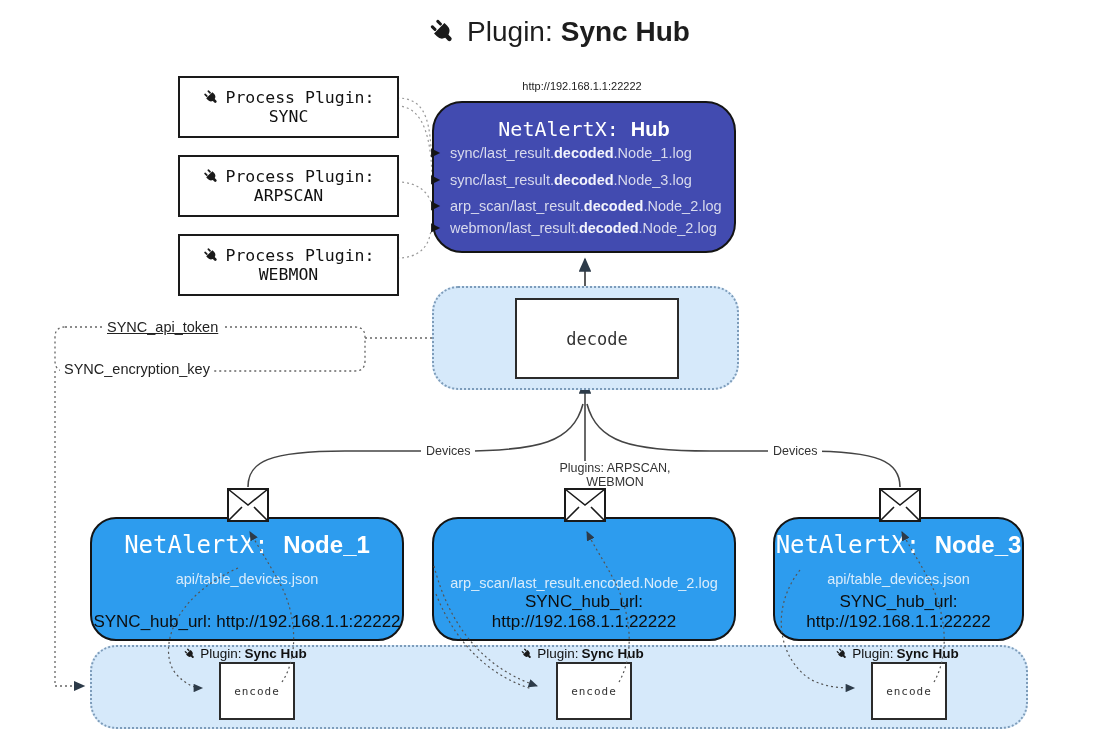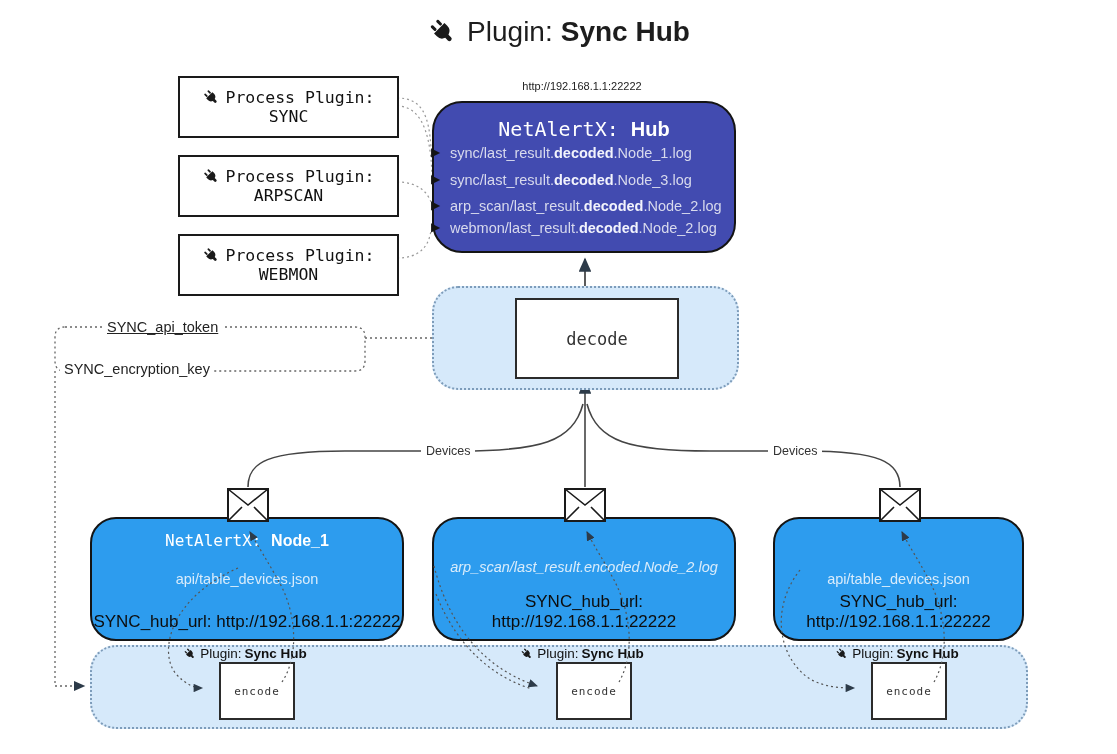--- a/index.html
+++ b/index.html
@@ -49,21 +49,21 @@
   #devL{left:396px;top:444px;}
   #devR{left:743px;top:444px;}
   #plugC{left:505px;top:461px;text-align:center;width:160px;}
 
   
   .node{position:absolute;top:517px;height:120px;background:#2D9CEE;border:2px solid #141414;
         border-radius:26px;z-index:2;}
   #node1{left:90px;width:310px;}
   #node2{left:432px;width:300px;}
   #node3{left:773px;width:247px;}
-  .node .ntitle{position:absolute;top:12px;left:0;right:0;text-align:center;color:#fff;font-size:16px;white-space:nowrap;}
+  .node .ntitle{position:absolute;top:12px;left:0;right:0;text-align:center;color:#fff;font-size:24px;white-space:nowrap;}
   .node .ntitle .mono{font-family:"DejaVu Sans Mono",monospace;}
   .node .nfile{position:absolute;left:0;right:0;text-align:center;color:#d9ecfb;font-size:14.5px;white-space:nowrap;}
   .node .nurl{position:absolute;bottom:7px;left:0;right:0;text-align:center;color:#0d0d0d;font-size:17px;}
 
   
   .envelope{position:absolute;width:42px;height:34px;z-index:3;}
 
   
   #bottomband{left:90px;top:645px;width:934px;height:80px;}
   .encbox{width:72px;height:54px;top:662px;font-size:11px;letter-spacing:1px;z-index:2;}
@@ -183,33 +183,37 @@
   <div id="decodeband" class="band"></div>
   <div id="decodebox" class="procbox">
     <span>decode</span>
   </div>
 
   <div id="tok1" class="tok">SYNC_api_token</div>
   <div id="tok2" class="tok">SYNC_encryption_key</div>
 
   <div id="devL" class="edgelabel">Devices</div>
   <div id="devR" class="edgelabel">Devices</div>
+  <div id="plugC" class="edgelabel">Plugins: ARPSCAN, WEBMON</div>
 
   <div id="node1" class="node">
     <div class="ntitle">
       <span class="mono">NetAlertX: </span><b>Node_1</b>
     </div>
     <div class="nfile" style="top:52px;">api/table_devices.json</div>
     <div class="nurl">SYNC_hub_url: http://192.168.1.1:22222</div>
   </div>
   <div id="node2" class="node">
-    <div class="nfile" style="top:40px;font-style:italic;">arp_scan/last_result.encoded.Node_2.log</div>
+    <div class="nfile" style="top:56px;">arp_scan/last_result.encoded.Node_2.log</div>
     <div class="nurl">SYNC_hub_url: http://192.168.1.1:22222</div>
   </div>
   <div id="node3" class="node">
+    <div class="ntitle">
+      <span class="mono">NetAlertX: </span><b>Node_3</b>
+    </div>
     <div class="nfile" style="top:52px;">api/table_devices.json</div>
     <div class="nurl">SYNC_hub_url: http://192.168.1.1:22222</div>
   </div>
 
   <svg class="envelope" style="left:227px;top:488px;" viewBox="0 0 42 34">
     <rect x="1" y="1" width="40" height="32" fill="#fff" stroke="#1a1a1a" stroke-width="2"></rect>
     <path d="M1,1 L21,17 L41,1 M1,33 L15,19 M41,33 L27,19" stroke="#1a1a1a" stroke-width="1.6" fill="none"></path>
   </svg>
   <svg class="envelope" style="left:564px;top:488px;" viewBox="0 0 42 34">
     <rect x="1" y="1" width="40" height="32" fill="#fff" stroke="#1a1a1a" stroke-width="2"></rect>

